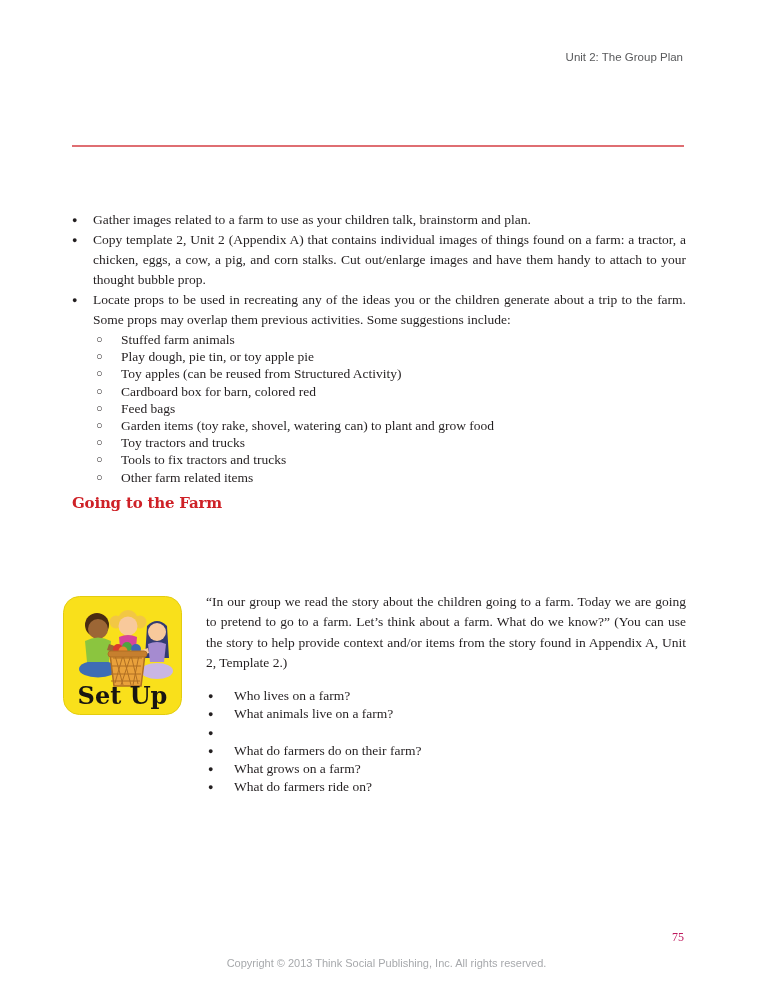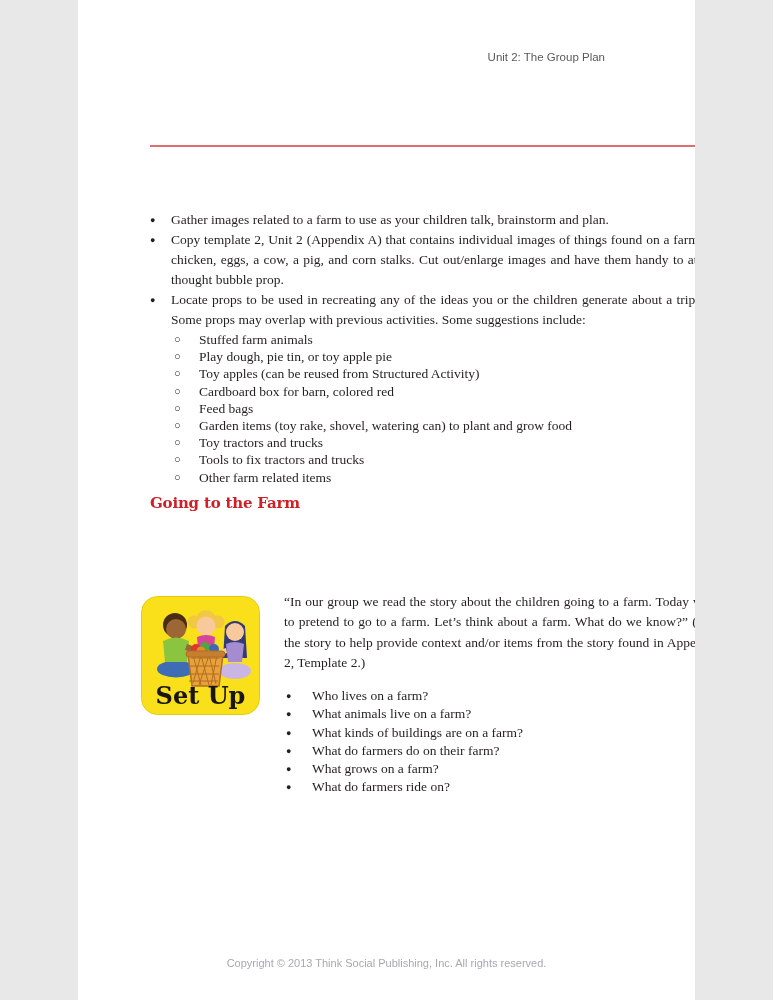--- a/index.html
+++ b/index.html
@@ -3,21 +3,21 @@
 <meta charset="utf-8">
 <style>
   :root{
     --red:#CE2127;
     --ink:#231F20;
     --gray:#58595B;
     --footgray:#A7A9AC;
   }
   html,body{margin:0;padding:0;background:#e8e8e8;}
   .page{
-    position:relative;width:617px;height:1000px;background:#ffffff;
+    position:relative;width:773px;height:1000px;background:#ffffff;
     font-family:"Liberation Serif",serif;color:var(--ink);overflow:hidden;
     margin:0 auto;
   }
   .doc-header{
     position:absolute;top:51px;right:90px;
     font-family:"Liberation Sans",sans-serif;font-size:11.5px;color:var(--gray);
   }
   .title-row{position:absolute;left:72px;top:108px;display:flex;align-items:baseline;white-space:nowrap;}
   .display{font-family:"DejaVu Serif",serif;font-weight:700;color:var(--red);}
   .title-main{font-size:25px;letter-spacing:-0.5px;}
@@ -71,21 +71,21 @@
     <div class="b-row">
       <span class="b-marker">●</span>
       <span class="b-text">Gather images related to a farm to use as your children talk, brainstorm and plan.</span>
     </div>
     <div class="b-row">
       <span class="b-marker">●</span>
       <span class="b-text">Copy template 2, Unit 2 (Appendix A) that contains individual images of things found on a farm: a tractor, a chicken, eggs, a cow, a pig, and corn stalks. Cut out/enlarge images and have them handy to attach to your thought bubble prop.</span>
     </div>
     <div class="b-row">
       <span class="b-marker">●</span>
-      <span class="b-text">Locate props to be used in recreating any of the ideas you or the children generate about a trip to the farm. Some props may overlap with previous activities. Some suggestions include:</span>
+      <span class="b-text">Locate props to be used in recreating any of the ideas you or the children generate about a trip to the farm. Some props may overlap them previous activities. Some suggestions include:</span>
     </div>
     <div class="sub-bullets">
       <div class="sb-row">
         <span class="sb-marker">○</span>
         <span class="b-text">Stuffed farm animals</span>
       </div>
       <div class="sb-row">
         <span class="sb-marker">○</span>
         <span class="b-text">Play dough, pie tin, or toy apple pie</span>
       </div>
@@ -173,21 +173,20 @@
       <div class="q-row">
         <span class="q-marker">●</span>
         <span>Who lives on a farm?</span>
       </div>
       <div class="q-row">
         <span class="q-marker">●</span>
         <span>What animals live on a farm?</span>
       </div>
       <div class="q-row">
         <span class="q-marker">●</span>
-        <span>What kinds of buildings are on a farm?</span>
       </div>
       <div class="q-row">
         <span class="q-marker">●</span>
         <span>What do farmers do on their farm?</span>
       </div>
       <div class="q-row">
         <span class="q-marker">●</span>
         <span>What grows on a farm?</span>
       </div>
       <div class="q-row">

